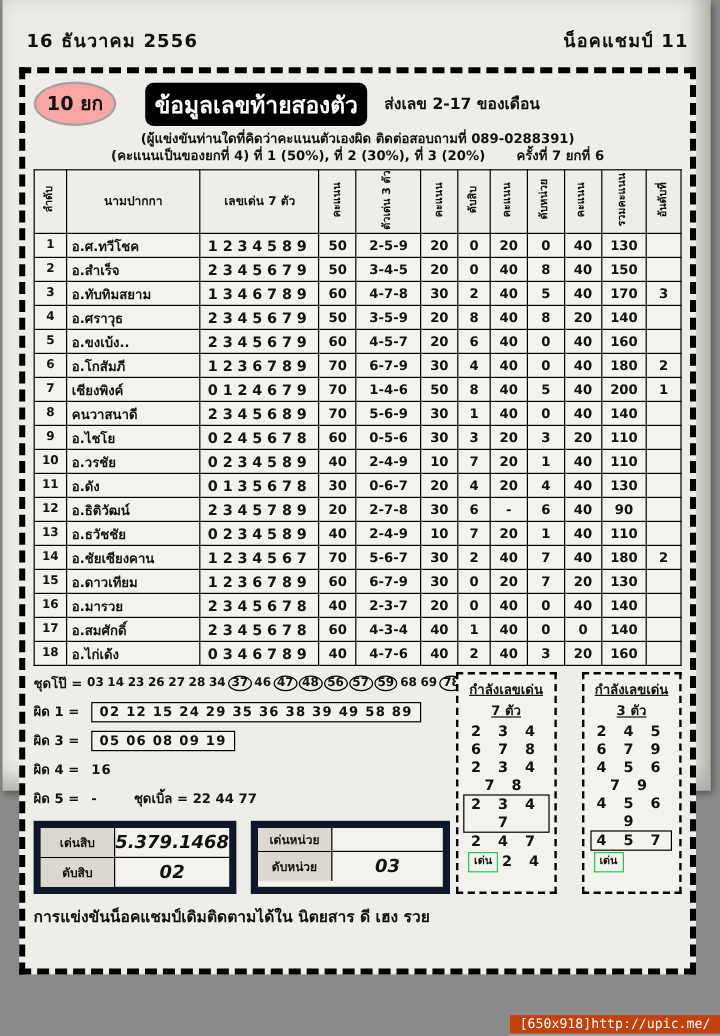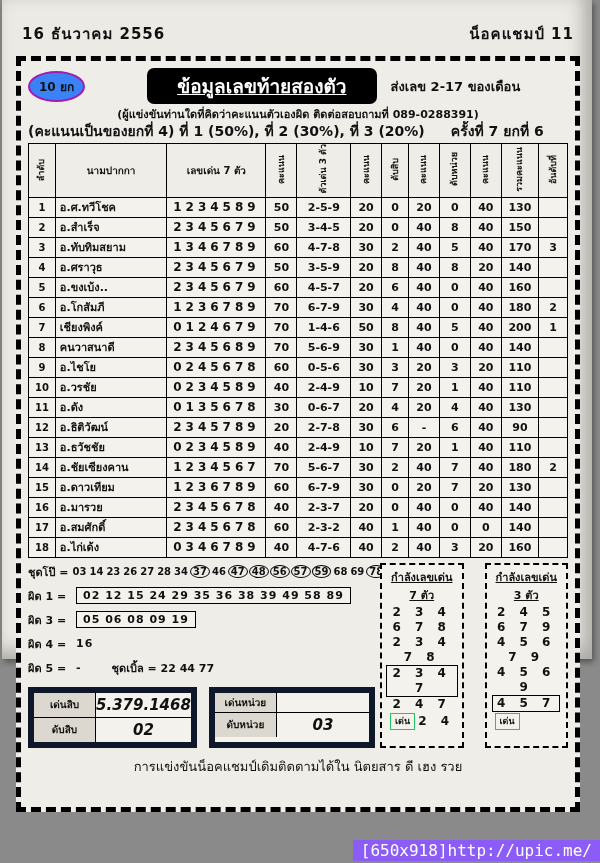--- a/index.html
+++ b/index.html
@@ -18,30 +18,30 @@
     display:flex;justify-content:space-between;align-items:flex-end;
     padding:22px 18px 4px 20px;font-weight:bold;font-size:15px;letter-spacing:1px;
   }
   .frame{
     margin:6px 12px 0 14px;
     border:5px dashed #000;
     padding:5px 7px;height:756px;background:#efede7;overflow:hidden;
   }
   .title-row{display:flex;align-items:center;margin:2px 0 4px}
   .badge{
-    border:2px solid #a21caf;border-radius:50%;padding:4px 9px;
-    font-size:12px;font-weight:bold;white-space:nowrap;background:#3b82f6;
+    border:2px solid #a3a3a3;border-radius:50%;padding:4px 9px;
+    font-size:16px;font-weight:bold;white-space:nowrap;background:#fca5a5;
   }
   .title-box{
     background:#000;color:#fff;font-size:19px;font-weight:bold;
-    padding:3px 30px;border-radius:7px;margin-left:62px;white-space:nowrap;text-decoration:underline;
+    padding:3px 8px;border-radius:7px;margin-left:24px;white-space:nowrap;
   }
   .send-info{font-weight:bold;font-size:13px;margin-left:14px;white-space:nowrap}
   .note{text-align:center;font-size:11px;font-weight:bold;line-height:1.3}
-  .note2{display:flex;gap:26px;font-size:14px;font-weight:bold;line-height:1.3}
+  .note2{display:flex;justify-content:center;gap:26px;font-size:11px;font-weight:bold;line-height:1.3}
 
   table{border-collapse:collapse;width:100%;margin-top:3px;background:#f4f2ec;table-layout:fixed}
   th,td{border:1px solid #000;text-align:center;font-size:11px;padding:0 1px;height:20px;overflow:hidden}
   th{height:52px;vertical-align:middle;font-weight:bold;background:#efede7}
   .vert{writing-mode:vertical-rl;transform:rotate(180deg);font-size:9px;line-height:1;display:inline-block;max-height:50px;white-space:nowrap}
   .horiz{font-size:10px;line-height:1.1;display:inline-block}
   td{font-weight:bold}
   .col0{width:26px;font-size:10px}
   .col1{width:108px}
   td.col1{text-align:left;padding-left:4px;font-size:11px;white-space:nowrap}
@@ -72,25 +72,25 @@
   .den-value{flex:1;text-align:center;letter-spacing:5px}
 
   .stats-row{display:flex;gap:12px;margin-top:10px}
   .stat-box{border:6px solid #0f172a;width:172px;background:#f4f2ec}
   .stat-cell{display:flex;border-bottom:1.5px solid #000;align-items:stretch}
   .stat-cell:last-child{border-bottom:none}
   .stat-label{width:62px;flex:none;border-right:1.5px solid #000;font-size:10px;font-weight:bold;
     display:flex;align-items:center;justify-content:center;background:#dcd8cf;padding:2px}
   .stat-value{flex:1;text-align:center;font-size:15px;font-weight:bold;padding:3px 0;font-style:italic}
 
-  .page-footer{text-align:center;font-size:13px;font-weight:normal;margin-top:8px}
+  .page-footer{font-size:13px;font-weight:bold;margin-top:8px}
 
   .watermark{
-    position:absolute;right:0;bottom:2px;background:#8b5cf6;color:#fff;
-    font-family:"DejaVu Sans Mono",monospace;font-size:16px;padding:1px 8px;
+    position:absolute;right:0;bottom:2px;background:#c2410c;color:#fff;
+    font-family:"DejaVu Sans Mono",monospace;font-size:11px;padding:1px 8px;
   }
 </style>
 </head>
 <body>
 
 <div class="paper">
 
   <div class="top-header">
     <span>16 ธันวาคม 2556</span>
     <span>น็อคแชมป์ 11</span>
@@ -350,21 +350,21 @@
             <td class="col8">0</td>
             <td class="col9">40</td>
             <td class="col10">140</td>
             <td class="col11"></td>
           </tr>
           <tr>
             <td class="col0">17</td>
             <td class="col1">อ.สมศักดิ์</td>
             <td class="col2">2345678</td>
             <td class="col3">60</td>
-            <td class="col4">2-3-2</td>
+            <td class="col4">4-3-4</td>
             <td class="col5">40</td>
             <td class="col6">1</td>
             <td class="col7">40</td>
             <td class="col8">0</td>
             <td class="col9">0</td>
             <td class="col10">140</td>
             <td class="col11"></td>
           </tr>
           <tr>
             <td class="col0">18</td>

